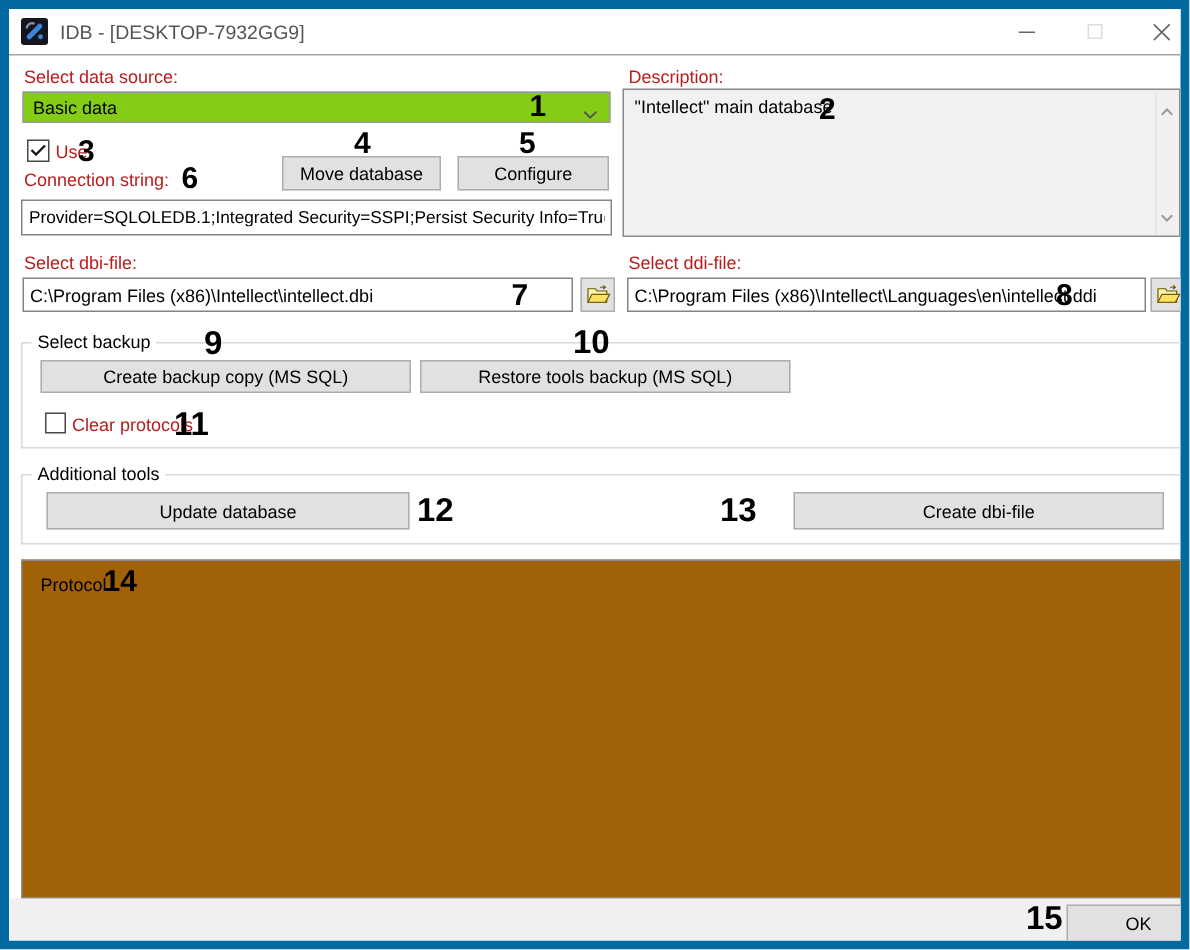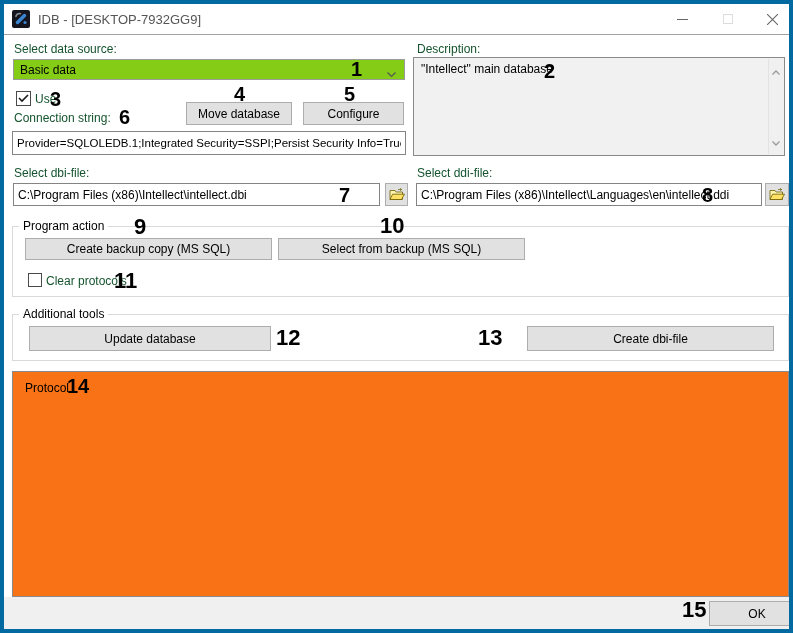--- a/index.html
+++ b/index.html
@@ -1,26 +1,26 @@
 <!DOCTYPE html>
 <html><head>
 <meta charset="utf-8">
 <style>
   * { margin:0; padding:0; box-sizing:border-box; }
   body { background:#ffffff; font-family:"Liberation Sans", sans-serif; }
   .window { position:relative; width:793px; height:633px; background:#fff;
-            border:4px solid #0369a1; overflow:hidden; }
+            border:6px solid #0369a1; overflow:hidden; }
   .titlebar { position:absolute; left:0; top:0; width:791px; height:31px;
               background:#fff; border-bottom:1px solid #a3a3a3; }
   .app-icon { position:absolute; left:8px; top:6px; width:18px; height:18px; }
   .title { position:absolute; left:34px; top:8px; font-size:13px; color:#555; white-space:nowrap; }
   .controls { position:absolute; right:0; top:0; height:30px; display:flex; }
   .ctl { width:45px; height:30px; display:flex; align-items:center; justify-content:center; }
   .maxbox { width:10px; height:10px; border:1px solid #dcdcdc; display:inline-block; }
-  .lbl { position:absolute; font-size:12px; color:#14532d; white-space:nowrap; }
+  .lbl { position:absolute; font-size:12px; color:#b91c1c; white-space:nowrap; }
   .combo { position:absolute; left:9px; top:55px; width:392px; height:21px;
            background:#84cc16; border:1px solid #9b9b9b; display:flex;
            align-items:center; padding-left:6px; font-size:12px; }
   .combo .chev { position:absolute; right:8px; top:7px; }
   .tinput { position:absolute; background:#fff; border:1px solid #848484;
             font-size:12px; font-family:"Liberation Sans", sans-serif;
             padding:0 4px; color:#000; }
   .btn { position:absolute; background:#e1e1e1; border:1px solid #adadad;
          font-size:12px; font-family:"Liberation Sans", sans-serif;
          display:flex; align-items:center; justify-content:center;
@@ -33,21 +33,21 @@
   .group { position:absolute; border:1px solid #d9d9d9; }
   .legend { position:absolute; top:-8px; left:6px; background:#fff;
             padding:0 4px; font-size:12px; white-space:nowrap; }
   .desc { position:absolute; left:409px; top:53px; width:372px; height:99px;
           background:#f1f1f1; border:1px solid #8a8a8a; font-size:12px;
           padding:4px 22px 4px 7px; }
   .vscroll { position:absolute; right:1px; top:1px; bottom:1px; width:15px;
              background:#f0f0f0; border-left:1px solid #e3e3e3; }
   .sarrow { position:absolute; left:3px; }
   .protocol { position:absolute; left:8px; top:367px; width:777px; height:226px;
-              background:#f97316; border:1px solid #8a8a8a; }
+              background:#a16207; border:1px solid #8a8a8a; }
   .protocol .plabel { position:absolute; left:12px; top:9px; font-size:12px; }
   .footer { position:absolute; left:0; top:593px; width:791px; height:35px;
             background:#f0f0f0; }
   .bottomedge { position:absolute; left:0; top:628px; width:791px; height:5px;
                 background:#a9a9a9; }
   .ann { position:absolute; font-weight:bold; color:#000; font-size:20px;
          font-family:"Liberation Sans", sans-serif; line-height:1; }
   .ann.lg { font-size:22px; }
 </style>
 </head>
@@ -140,27 +140,27 @@
   <input class="tinput" style="left: 412px; top: 179px; width: 346px; height: 23px;" readonly="" value="C:\Program Files (x86)\Intellect\Languages\en\intellect.ddi">
   <div class="btn browse" style="left:761px; top:179px; width:24px; height:23px;">
     <svg width="16" height="13" viewBox="0 0 16 13">
       <path d="M1 2.5 L6 2.5 L7 4 L13.5 4 L13.5 11.5 L1 11.5 Z" fill="#fff3b0" stroke="#6b5d00" stroke-width="0.8"></path>
       <path d="M1 11.5 L3.6 6.2 L15.5 6.2 L12.5 11.5 Z" fill="#ffe066" stroke="#6b5d00" stroke-width="0.8"></path>
       <path d="M9 1.5 L12.5 1.5 M11 0.3 L12.7 1.5 L11 2.7" fill="none" stroke="#6b5d00" stroke-width="0.7"></path>
     </svg>
   </div>
 
   <div class="group" style="left:8px; top:222px; width:777px; height:71px;">
-    <span class="legend">Program action</span>
+    <span class="legend">Select backup</span>
   </div>
   <div class="btn bold" style="left:21px; top:234px; width:247px; height:22px;">
       <span>Create backup copy (MS SQL)</span>
     </div>
   <div class="btn bold" style="left:274px; top:234px; width:247px; height:22px;">
-      <span>Select from backup (MS SQL)</span>
+      <span>Restore tools backup (MS SQL)</span>
     </div>
   <span class="cb" style="left:24px; top:269px; width:14px; height:14px;"></span>
   <span class="lbl" style="left:42px; top:270px;">Clear protocols</span>
 
   <div class="group" style="left:8px; top:310px; width:777px; height:47px;">
     <span class="legend">Additional tools</span>
   </div>
   <div class="btn bold" style="left:25px; top:322px; width:242px; height:25px;">
       <span>Update database</span>
     </div>

